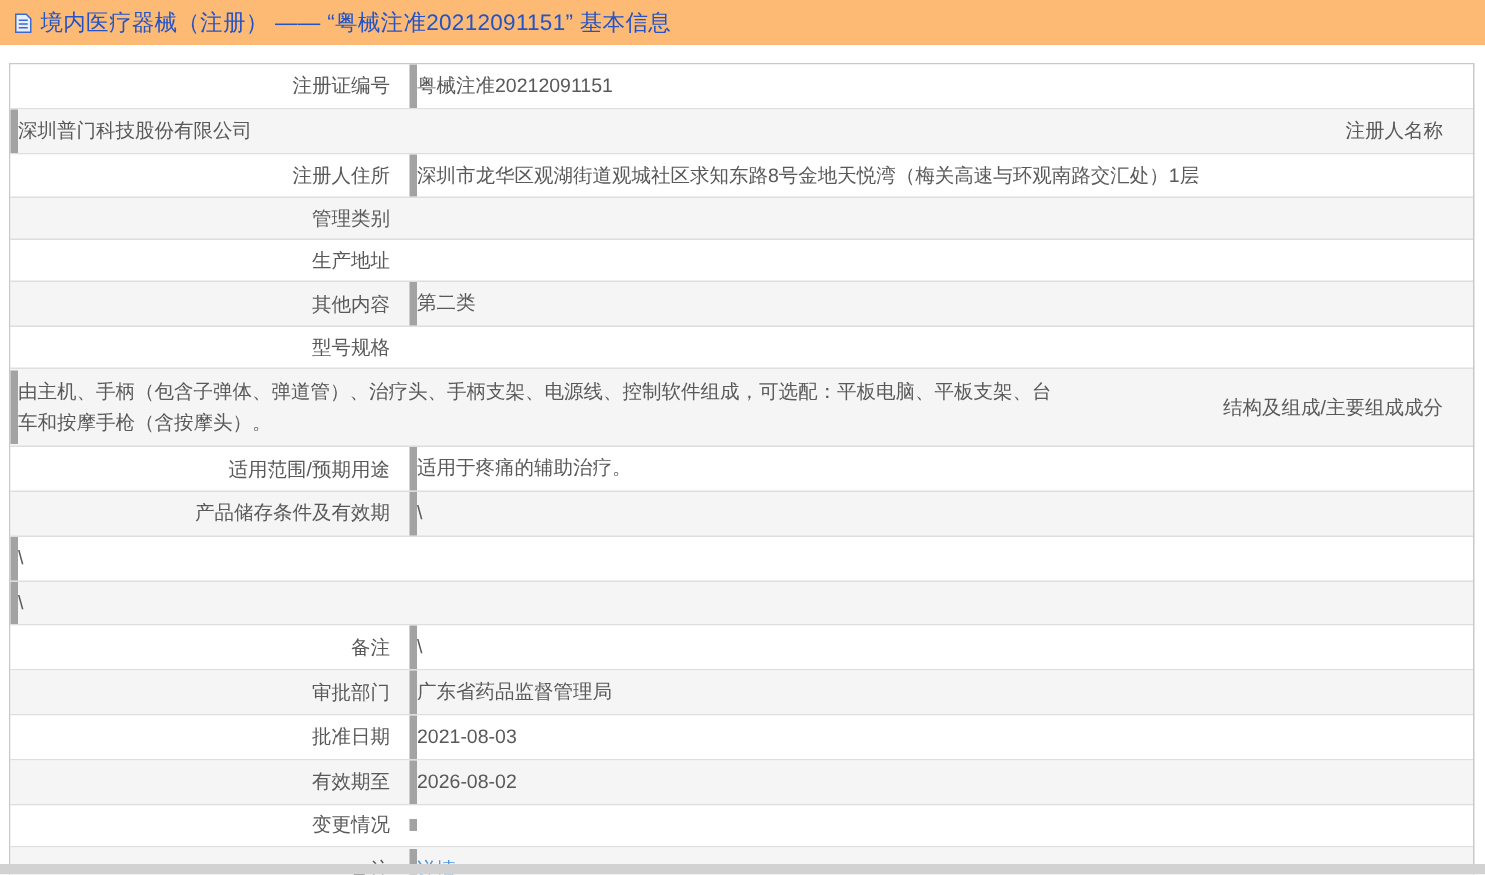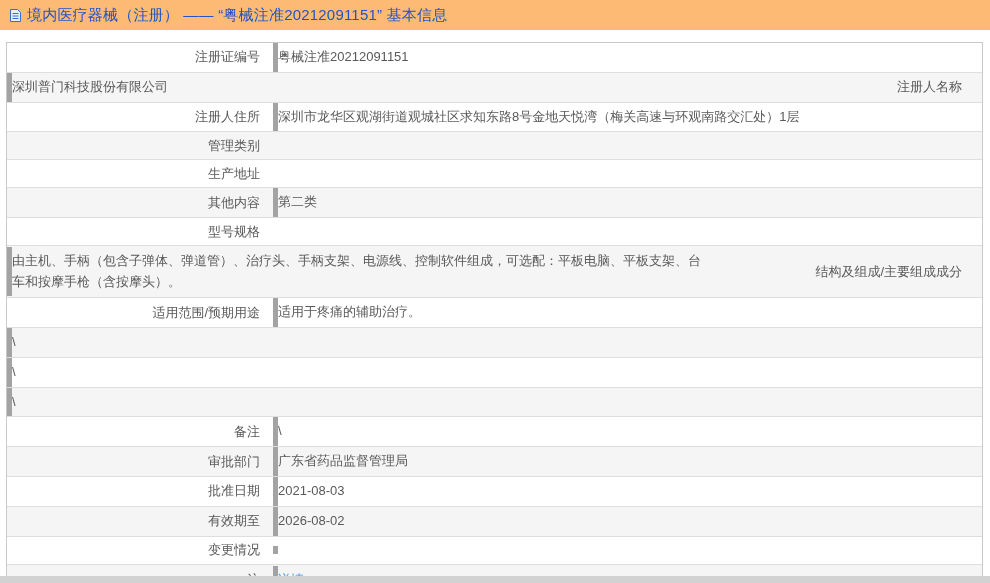--- a/index.html
+++ b/index.html
@@ -103,20 +103,21 @@
       <div class="cell value">由主机、手柄（包含子弹体、弹道管）、治疗头、手柄支架、电源线、控制软件组成，可选配：平板电脑、平板支架、台车和按摩手枪（含按摩头）。</div>
       <div class="cell label">结构及组成/主要组成成分</div>
       <div class="cell gutter"></div>
     </div>
     <div class="row">
       <div class="cell label">适用范围/预期用途</div>
       <div class="cell value">适用于疼痛的辅助治疗。</div>
       <div class="cell gutter"></div>
     </div>
     <div class="row alt">
+      <div class="cell label">产品储存条件及有效期</div>
       <div class="cell value">\</div>
       <div class="cell gutter"></div>
     </div>
     <div class="row">
       <div class="cell value">\</div>
       <div class="cell gutter"></div>
     </div>
     <div class="row alt">
       <div class="cell value">\</div>
       <div class="cell gutter"></div>

